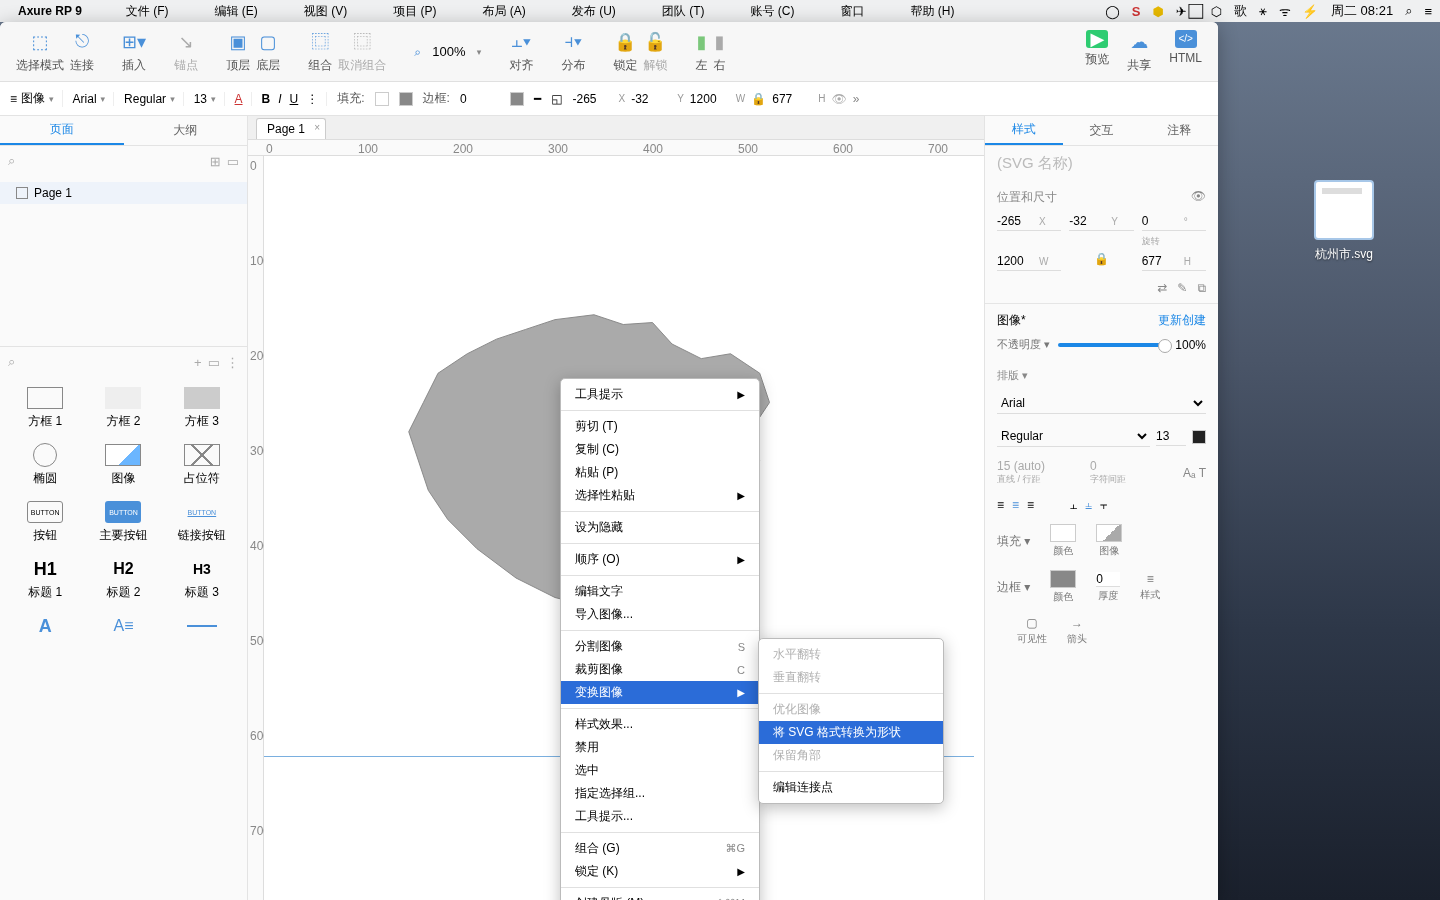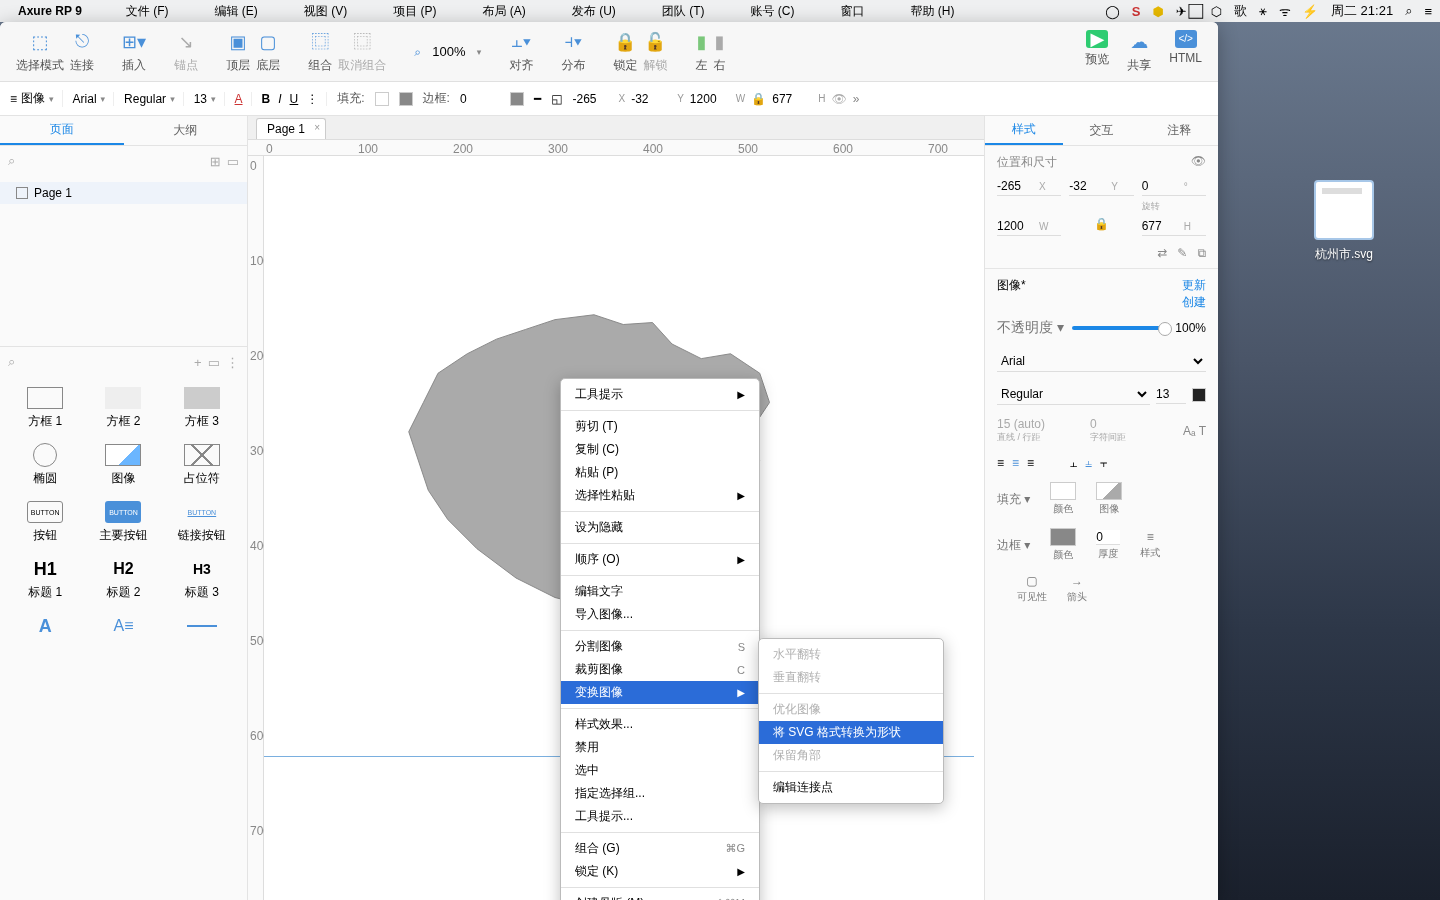--- a/index.html
+++ b/index.html
@@ -87,21 +87,21 @@
 .right-panel{width:234px;background:#fafafa;border-left:1px solid #e3e3e3;display:flex;flex-direction:column;overflow-y:auto;}
 .right-panel .section-title{color:#888;font-size:11px;padding:8px 12px 4px;}
 .svg-name{padding:8px 12px;color:#bbb;font-size:15px;}
 .pos-grid{display:grid;grid-template-columns:1fr 1fr 1fr;gap:4px 8px;padding:2px 12px;}
 .pos-field{display:flex;align-items:center;gap:4px;border-bottom:1px solid #ddd;padding:2px 0;}
 .pos-field input{width:38px;border:none;background:transparent;font-size:12px;}
 .pos-field .u{color:#aaa;font-size:10px;}
 .sub-lbl{font-size:9px;color:#aaa;text-align:left;}
 .style-section{border-top:1px solid #e5e5e5;padding:8px 12px;}
 .style-name{font-size:15px;display:flex;justify-content:space-between;align-items:baseline;}
-.style-name .links{font-size:10px;color:#1b87e6;display:flex;flex-direction:column;text-align:right;}
+.style-name .links{font-size:10px;color:#1b87e6;display:flex;text-align:right;}
 .opacity-row{display:flex;align-items:center;gap:8px;margin-top:8px;}
 .opacity-row .slider{flex:1;height:4px;background:linear-gradient(90deg,#1b87e6,#1b87e6);border-radius:2px;position:relative;}
 .opacity-row .slider::after{content:'';position:absolute;right:-5px;top:-4px;width:12px;height:12px;background:#fff;border:1px solid #aaa;border-radius:50%;}
 .font-row{display:flex;gap:6px;padding:6px 12px;align-items:center;}
 .font-row select,.font-row input{border:none;border-bottom:1px solid #ddd;background:transparent;padding:2px 0;font-size:12px;}
 .align-row{display:flex;gap:8px;padding:6px 12px;}
 .fill-row{display:flex;align-items:center;padding:6px 12px;gap:20px;font-size:11px;color:#777;}
 .fill-row .sw{width:26px;height:18px;border:1px solid #ccc;background:#fff;}
 .fill-row .lbl{font-size:10px;text-align:center;}
 .fill-col{display:flex;flex-direction:column;align-items:center;gap:2px;}
@@ -130,21 +130,21 @@
     <span>◯</span>
     <span style="color:#c33;font-weight:bold;">S</span>
     <span style="color:#e6b800;">⬢</span>
     <span>✈</span>
     <span>⃞</span>
     <span>⬡</span>
     <span>歌</span>
     <span>⚹</span>
     <span>ᯤ</span>
     <span>⚡</span>
-    <span>周二 21:21</span>
+    <span>周二 08:21</span>
     <span>⌕</span>
     <span>≡</span>
   </div>
 </div>
 
 <div class="app-window">
 
   <div class="toolbar">
     <div class="tbtn-pair">
       <div class="tbtn">
@@ -408,20 +408,21 @@
         <div class="sel-outline"></div>
       </div>
     </div>
 
     <div class="right-panel">
       <div class="panel-tabs">
         <div class="ptab active">样式</div>
         <div class="ptab">交互</div>
         <div class="ptab">注释</div>
       </div>
+      <div class="svg-name">(SVG 名称)</div>
       <div class="section-title"><span>位置和尺寸</span><span style="float:right;">👁</span></div>
       <div class="pos-grid">
         <div class="pos-field">
             <input value="-265" style="">
             <span class="u">X</span>
           </div>
         <div class="pos-field">
             <input value="-32" style="">
             <span class="u">Y</span>
           </div>
@@ -449,25 +450,26 @@
       </div>
       <div class="style-section">
         <div class="style-name">
             <span>图像*</span>
           <span class="links">
               <a>更新</a>
               <a>创建</a>
             </span>
         </div>
         <div class="opacity-row">
-          <span style="font-size:14px;color:#777;">不透明度 ▾</span>
+          <span style="font-size:11px;color:#777;">不透明度 ▾</span>
           <div class="slider"></div>
           <span>100%</span>
         </div>
       </div>
+      <div class="section-title">排版 ▾</div>
       <div class="font-row">
           <select style="flex:1;"><option>Arial</option></select>
         </div>
       <div class="font-row">
         <select style="flex:1;"><option>Regular</option></select>
         <input style="width: 30px;" value="13">
         <span class="color-swatch" style="background:#222;"></span>
       </div>
       <div class="font-row">
         <div style="flex:1;">

